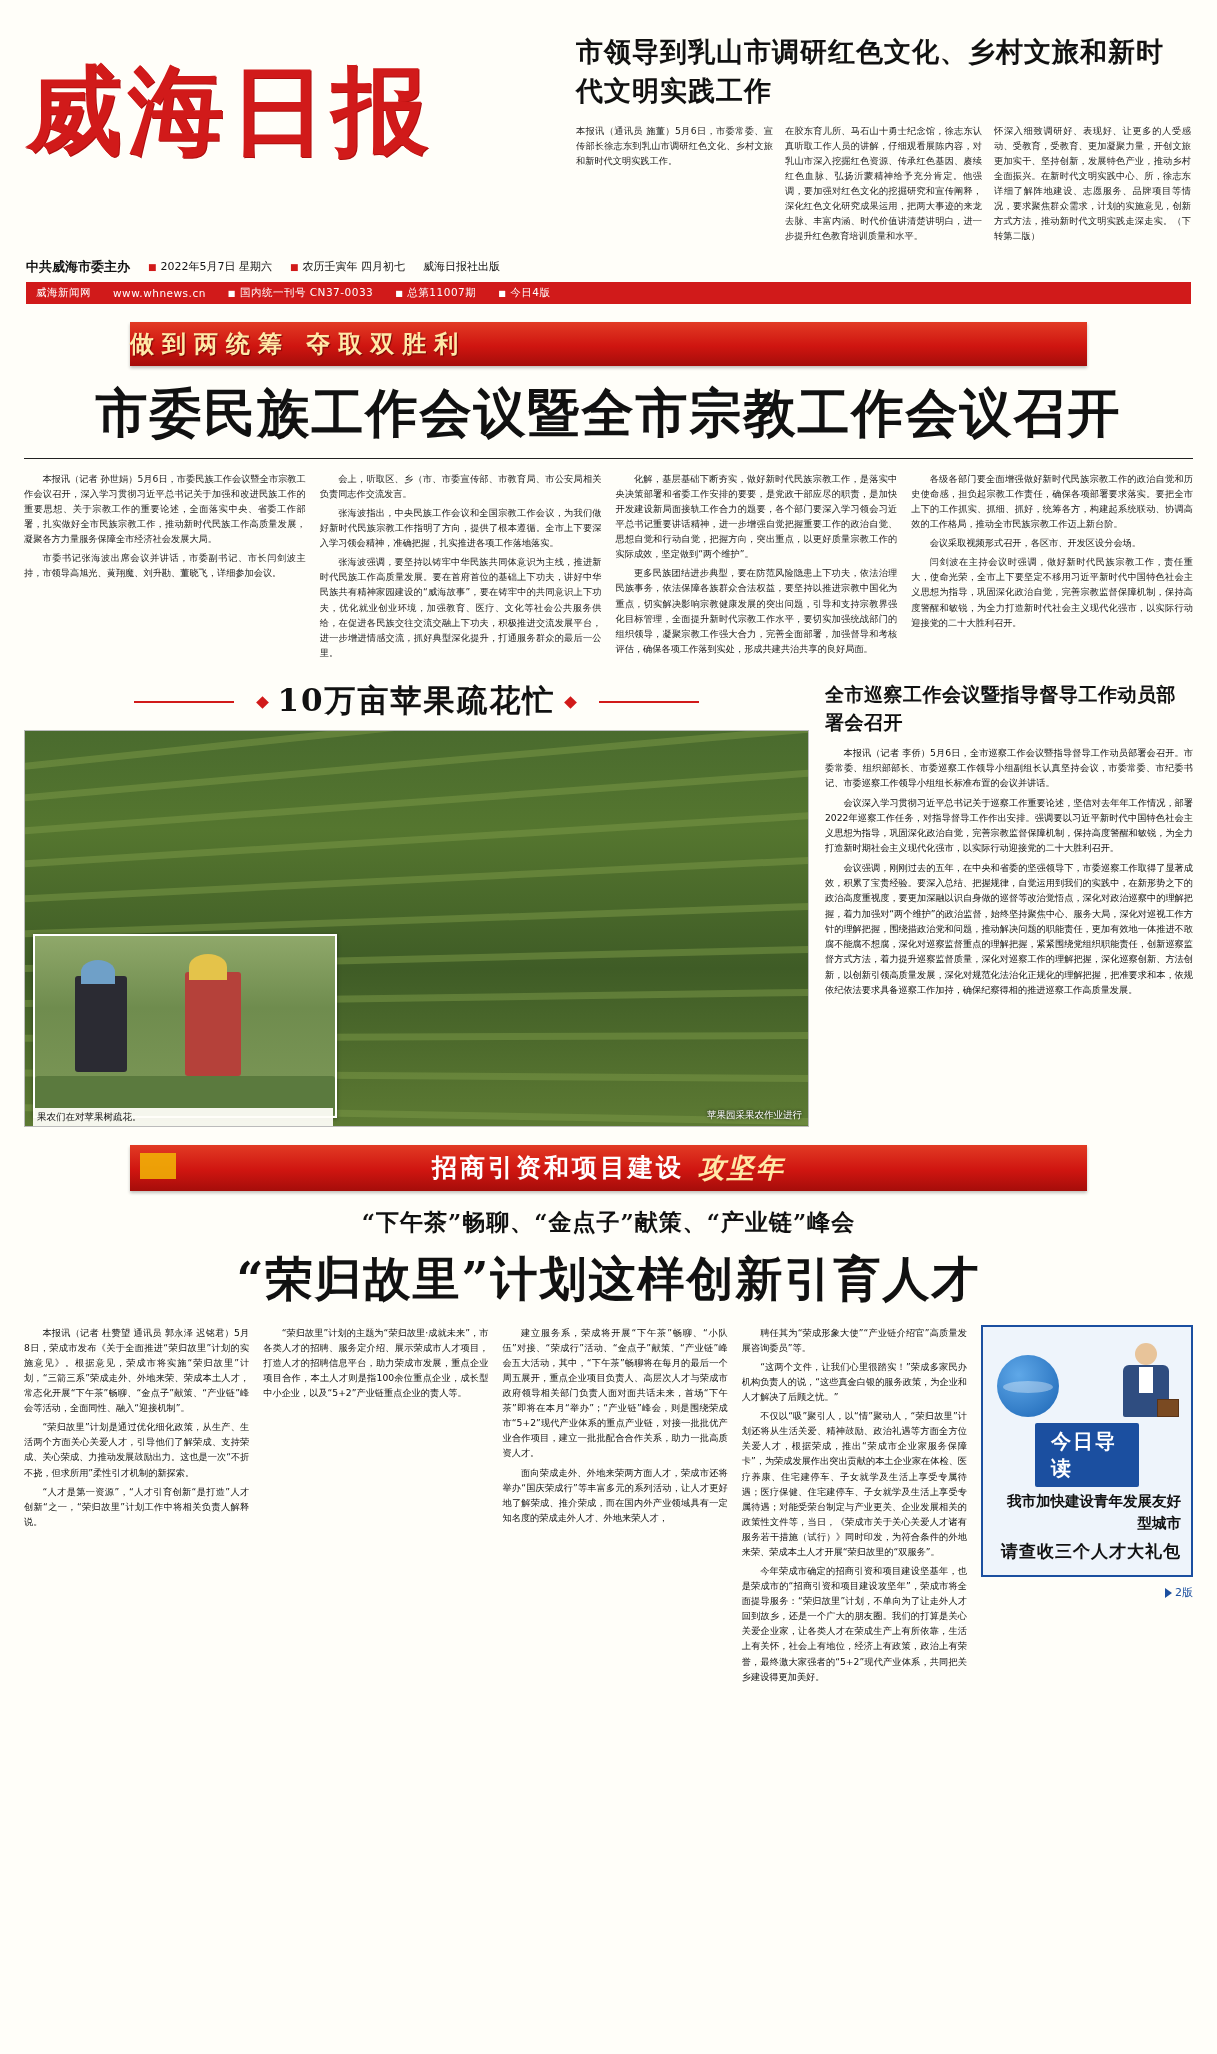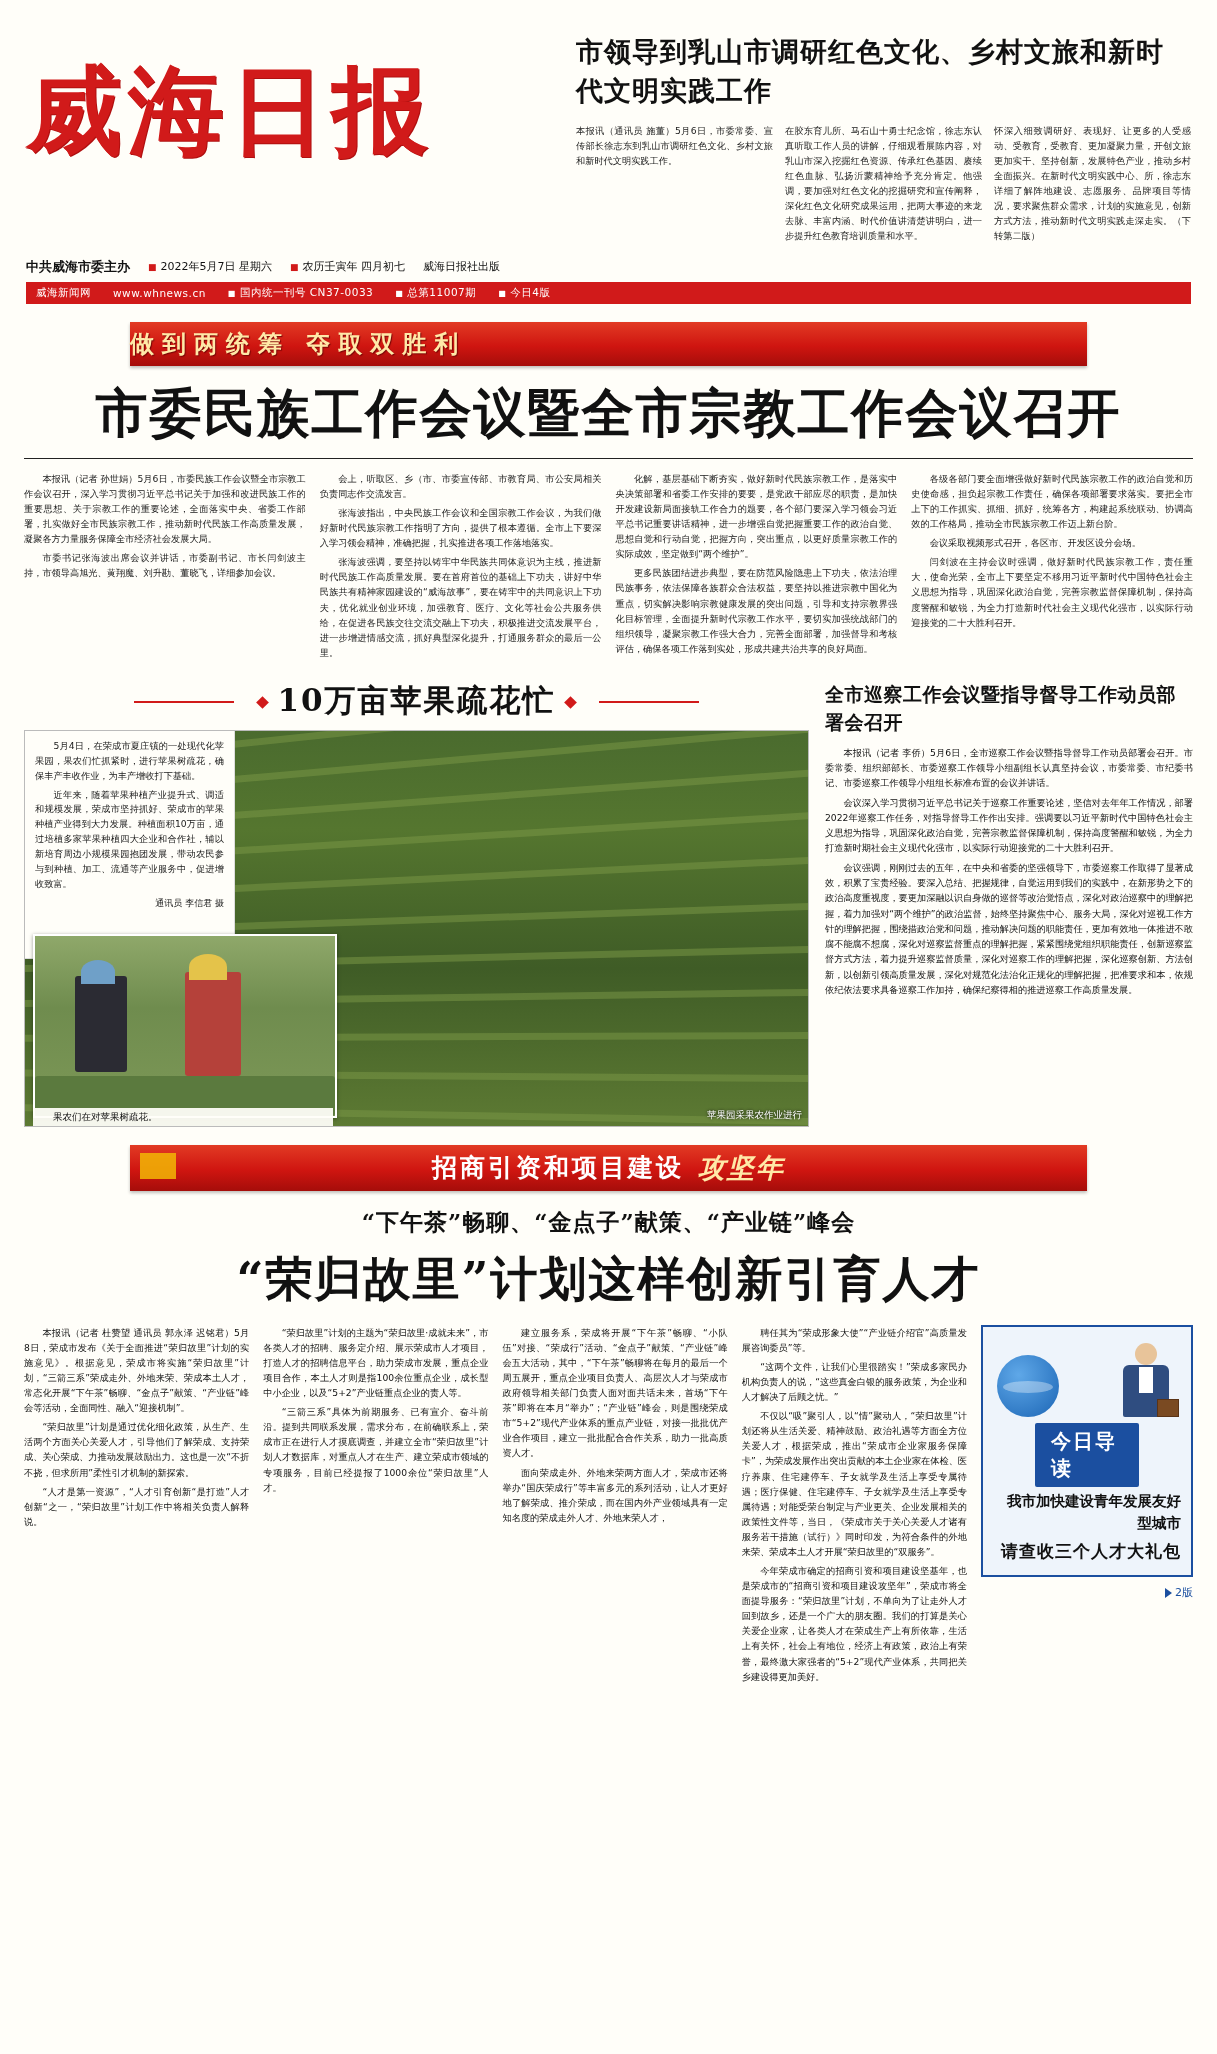--- a/index.html
+++ b/index.html
@@ -112,21 +112,21 @@
   }
   .cap-text p{margin:0 0 4px 0;text-indent:2em;}
   .cap-credit{font-size:9px;text-align:right;}
   .inset-photo{
     position:absolute;left:8px;bottom:8px;width:300px;height:180px;
     background:linear-gradient(180deg,#8fa86a 0%,#6f8c4e 40%,#7d9857 100%);
     border:2px solid #fff;box-shadow:0 1px 4px rgba(0,0,0,.4);overflow:hidden;
   }
   .inset-cap{
     position:absolute;left:8px;bottom:-1px;width:300px;background:rgba(255,254,249,.94);
-    font-size:9.5px;padding:3px 20px;box-sizing:border-box;
+    font-size:9.5px;padding:3px 4px;box-sizing:border-box;
   }
   .photo-cap-right{
     position:absolute;right:6px;bottom:4px;color:#fff;font-size:9.5px;
     text-shadow:0 0 3px #000;
   }
   .person{position:absolute;border-radius:3px;}
 
   
   .r-title{
     font-family:"DejaVu Serif","Liberation Serif",serif;
@@ -258,25 +258,20 @@
           <div style="top:102px;transform:rotate(-4.2deg)"></div>
           <div style="top:134px;transform:rotate(-3.5deg)"></div>
           <div style="top:168px;transform:rotate(-2.8deg)"></div>
           <div style="top:202px;transform:rotate(-2deg)"></div>
           <div style="top:236px;transform:rotate(-1.4deg)"></div>
           <div style="top:270px;transform:rotate(-0.8deg)"></div>
           <div style="top:304px;transform:rotate(-0.2deg)"></div>
           <div style="top:338px;transform:rotate(0.4deg)"></div>
           <div style="top:372px;transform:rotate(1deg)"></div>
         </div>
-        <div class="cap-text">
-          <p>5月4日，在荣成市夏庄镇的一处现代化苹果园，果农们忙抓紧时，进行苹果树疏花，确保丰产丰收作业，为丰产增收打下基础。</p>
-          <p>近年来，随着苹果种植产业提升式、调适和规模发展，荣成市坚持抓好、荣成市的苹果种植产业得到大力发展。种植面积10万亩，通过培植多家苹果种植四大企业和合作社，辅以新培育周边小规模果园抱团发展，带动农民参与到种植、加工、流通等产业服务中，促进增收致富。</p>
-          <div class="cap-credit">通讯员 李信君 摄</div>
-        </div>
         <div class="inset-photo">
           <div class="person" style="left:40px;top:40px;width:52px;height:96px;background:#2b2b33;"></div>
           <div class="person" style="left:46px;top:24px;width:34px;height:24px;background:#6fa0c8;border-radius:50% 50% 0 0;"></div>
           <div class="person" style="left:150px;top:36px;width:56px;height:104px;background:#b5413a;"></div>
           <div class="person" style="left:154px;top:18px;width:38px;height:26px;background:#e4c34a;border-radius:50% 50% 0 0;"></div>
           <div class="person" style="left:0;bottom:0;width:300px;height:40px;background:#5b7a3e;"></div>
         </div>
         <div class="inset-cap">果农们在对苹果树疏花。</div>
         <div class="photo-cap-right">苹果园采果农作业进行</div>
       </div>
@@ -304,21 +299,20 @@
   <div class="headline2">“荣归故里”计划这样创新引育人才</div>
 
   <div class="bottom">
     <div class="col">
       <p>本报讯（记者 杜赞望 通讯员 郭永泽 迟铭君）5月8日，荣成市发布《关于全面推进“荣归故里”计划的实施意见》。根据意见，荣成市将实施“荣归故里”计划，“三箭三系”荣成走外、外地来荣、荣成本土人才，常态化开展“下午茶”畅聊、“金点子”献策、“产业链”峰会等活动，全面同性、融入“迎接机制”。</p>
       <p>“荣归故里”计划是通过优化细化政策，从生产、生活两个方面关心关爱人才，引导他们了解荣成、支持荣成、关心荣成、力推动发展鼓励出力。这也是一次“不折不挠，但求所用”柔性引才机制的新探索。</p>
       <p>“人才是第一资源”，“人才引育创新“是打造”人才创新“之一，“荣归故里”计划工作中将相关负责人解释说。</p>
     </div>
     <div class="col">
       <p>“荣归故里”计划的主题为“荣归故里·成就未来”，市各类人才的招聘、服务定介绍、展示荣成市人才项目，打造人才的招聘信息平台，助力荣成市发展，重点企业项目合作，本土人才则是指100余位重点企业，成长型中小企业，以及“5+2”产业链重点企业的责人等。</p>
-      <p>“三箭三系”具体为前期服务、已有宣介、奋斗前沿。提到共同联系发展，需求分布，在前确联系上，荣成市正在进行人才摸底调查，并建立全市“荣归故里”计划人才数据库，对重点人才在生产、建立荣成市领域的专项服务，目前已经提报了1000余位“荣归故里”人才。</p>
     </div>
     <div class="col">
       <p>建立服务系，荣成将开展“下午茶”畅聊、“小队伍”对接、“荣成行”活动、“金点子”献策、“产业链”峰会五大活动，其中，“下午茶”畅聊将在每月的最后一个周五展开，重点企业项目负责人、高层次人才与荣成市政府领导相关部门负责人面对面共话未来，首场“下午茶”即将在本月“举办”；“产业链”峰会，则是围绕荣成市“5+2”现代产业体系的重点产业链，对接一批批优产业合作项目，建立一批批配合合作关系，助力一批高质资人才。</p>
       <p>面向荣成走外、外地来荣两方面人才，荣成市还将举办“国庆荣成行”等丰富多元的系列活动，让人才更好地了解荣成、推介荣成，而在国内外产业领域具有一定知名度的荣成走外人才、外地来荣人才，</p>
     </div>
     <div class="col">
       <p>聘任其为“荣成形象大使”“产业链介绍官”高质量发展咨询委员”等。</p>
       <p>“这两个文件，让我们心里很踏实！”荣成多家民办机构负责人的说，“这些真金白银的服务政策，为企业和人才解决了后顾之忧。”</p>
       <p>不仅以“吸”聚引人，以“情”聚动人，“荣归故里”计划还将从生活关爱、精神鼓励、政治礼遇等方面全方位关爱人才，根据荣成，推出“荣成市企业家服务保障卡”，为荣成发展作出突出贡献的本土企业家在体检、医疗养康、住宅建停车、子女就学及生活上享受专属待遇；医疗保健、住宅建停车、子女就学及生活上享受专属待遇；对能受荣台制定与产业更关、企业发展相关的政策性文件等，当日，《荣成市关于关心关爱人才诸有服务若干措施（试行）》同时印发，为符合条件的外地来荣、荣成本土人才开展“荣归故里的“双服务”。</p>
       <p>今年荣成市确定的招商引资和项目建设坚基年，也是荣成市的“招商引资和项目建设攻坚年”，荣成市将全面提导服务：“荣归故里”计划，不单向为了让走外人才回到故乡，还是一个广大的朋友圈。我们的打算是关心关爱企业家，让各类人才在荣成生产上有所依靠，生活上有关怀，社会上有地位，经济上有政策，政治上有荣誉，最终激大家强者的“5+2”现代产业体系，共同把关乡建设得更加美好。</p>

